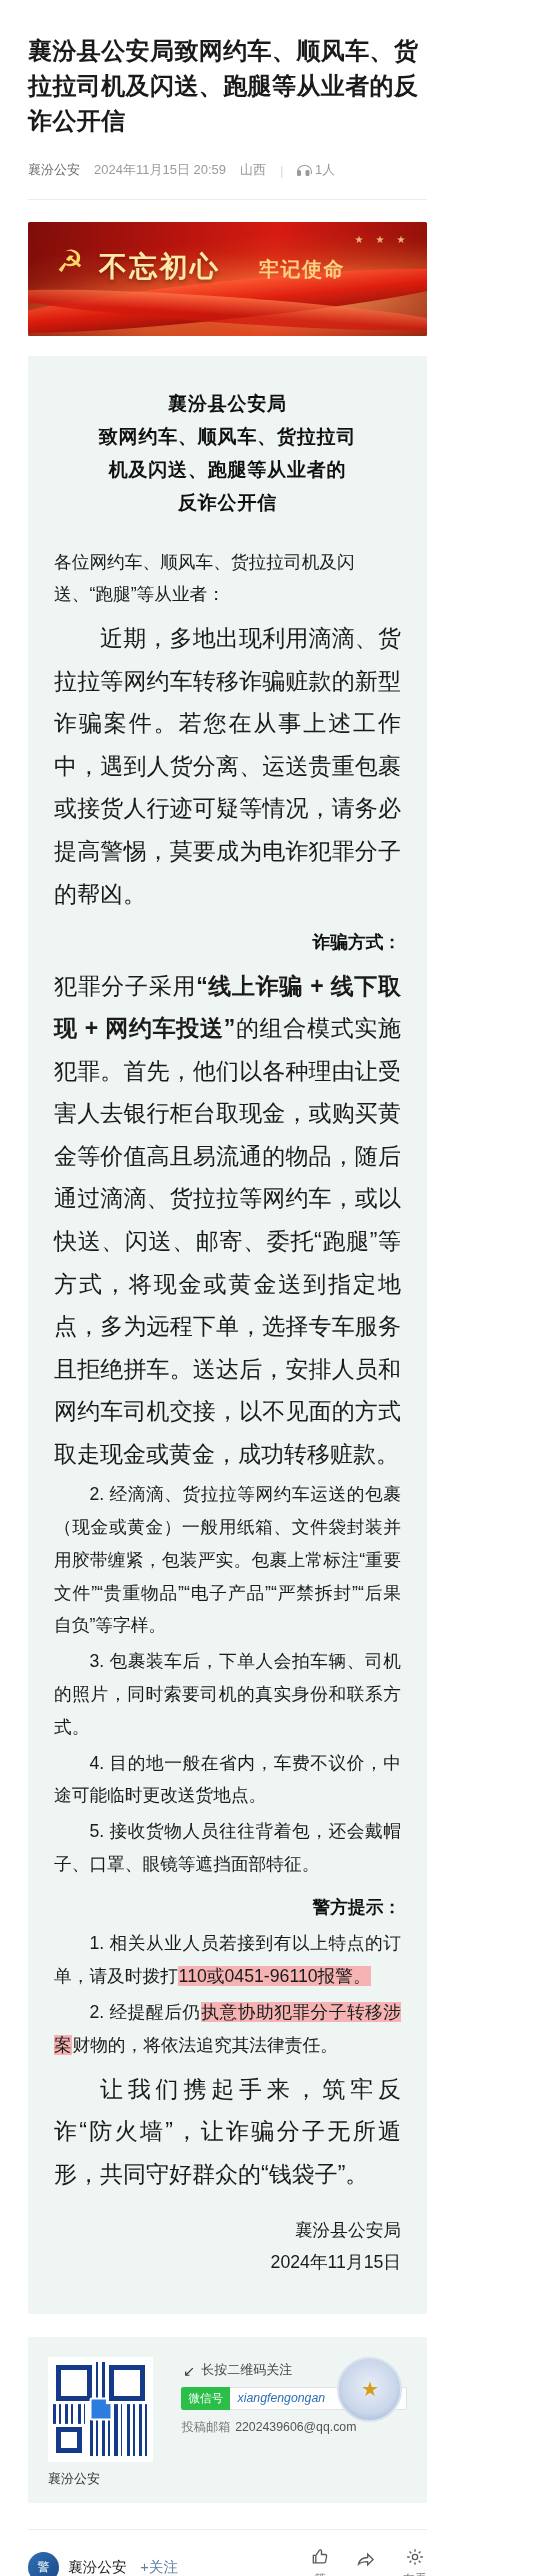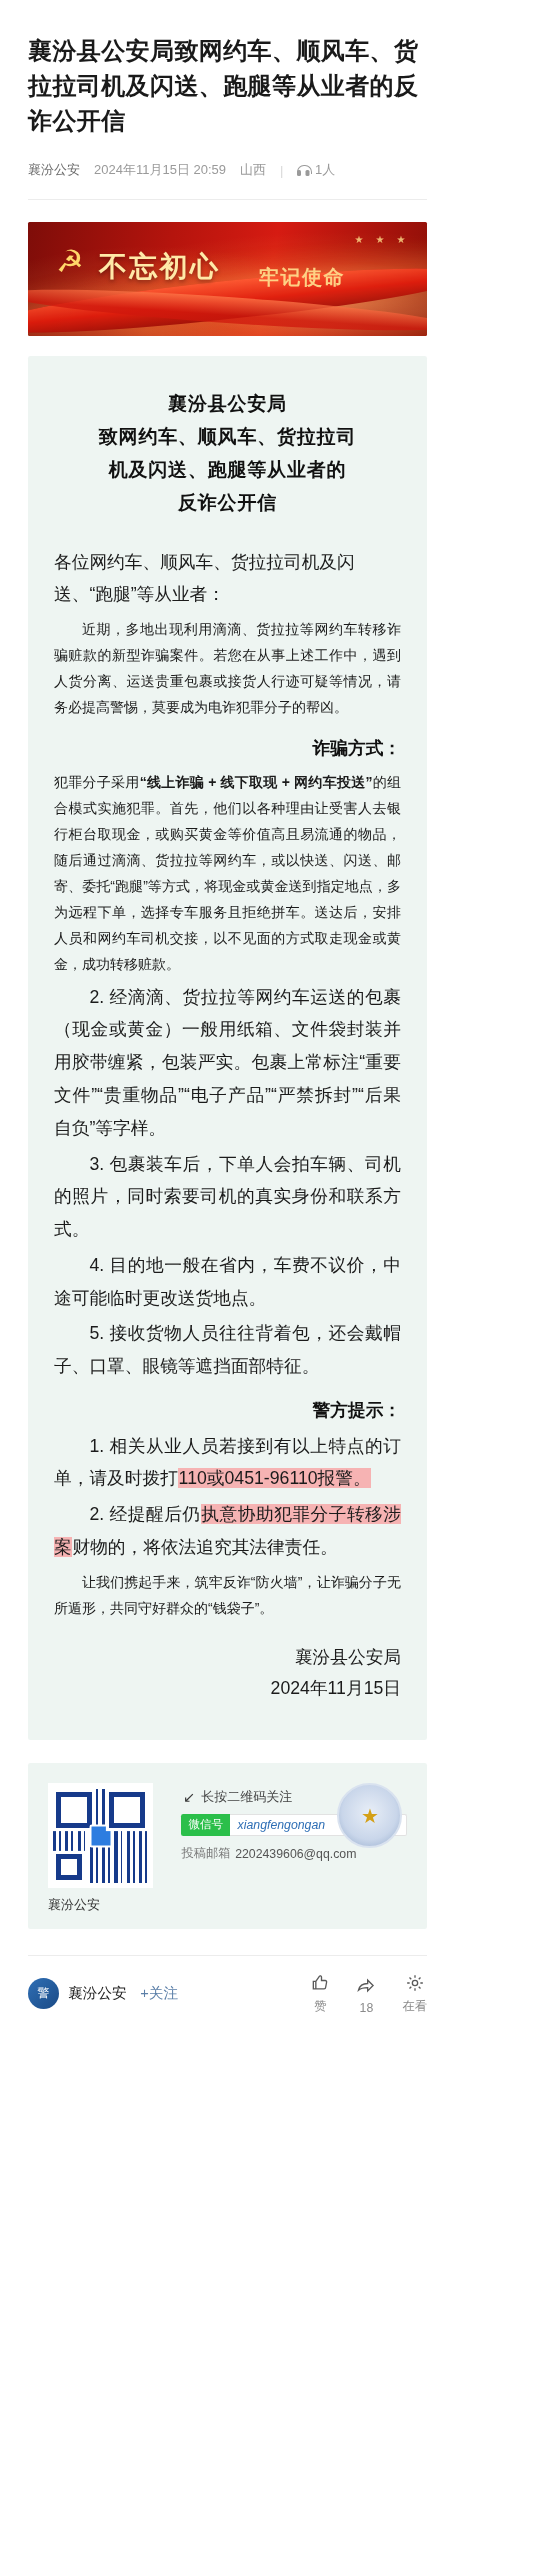--- a/index.html
+++ b/index.html
@@ -95,21 +95,21 @@
     font-size: 31px;
     line-height: 34px;
   }
   .banner-text{
     position:absolute; left: 71px; top: 26px;
     font-size: 28px; font-weight: 800; color: #ffe9a8;
     letter-spacing: 2.3px;
     text-shadow: 0 1.5px 4.6px rgba(0,0,0,.35);
   }
   .banner-sub{
-    position:absolute; left: 231px; top: 42px;
+    position:absolute; left: 231px; top: 34px;
     font-size: 20px; font-weight: 700; color: #ffd98a;
     letter-spacing: 1.5px;
     opacity: .95;
   }
   .banner-stars{
     position:absolute; right: 17px; top: 12.3px;
     color: #ffe08a; font-size: 10px; letter-spacing: 4.6px; opacity:.8;
   }
   
   .body-card {
@@ -127,21 +127,21 @@
     letter-spacing: 0.8px;
   }
   .salutation {
     margin-top: 26px;
     font-size: 17.7px;
     line-height: 1.85;
     color: #1b1b1b;
   }
   p.para {
     margin-top: 6.1px;
-    font-size: 14px;
+    font-size: 23px;
     line-height: 1.85;
     color: #1b1b1b;
     text-align: justify;
     text-indent: 2em;
   }
   p.para.noindent { text-indent: 0; }
   .sec-title {
     margin-top: 10.8px;
     font-size: 17.7px;
     font-weight: 700;

